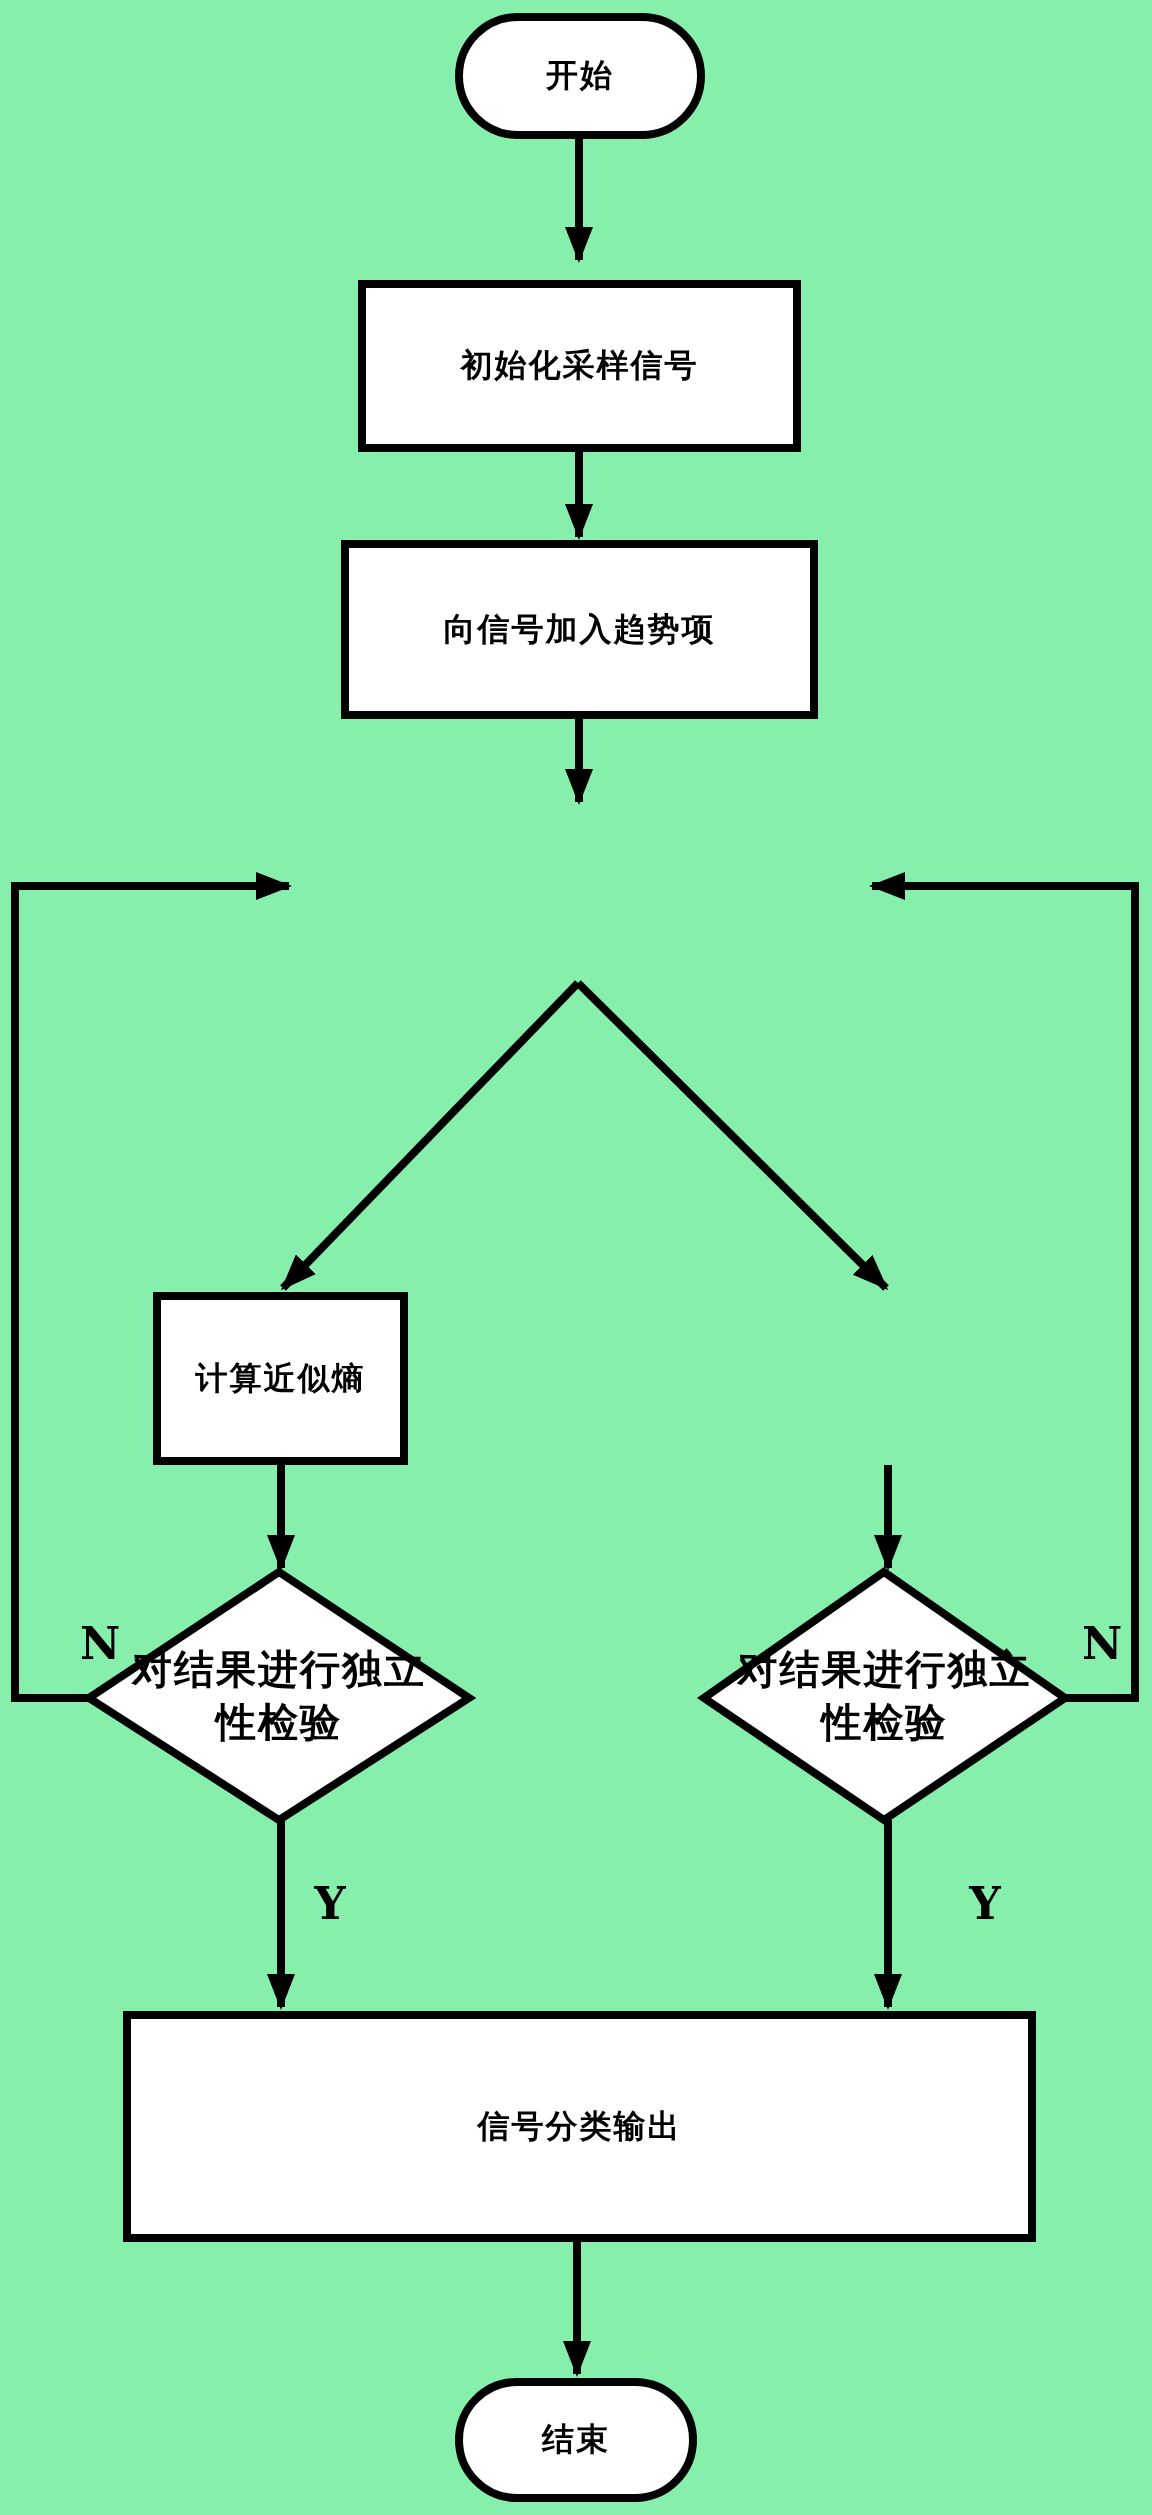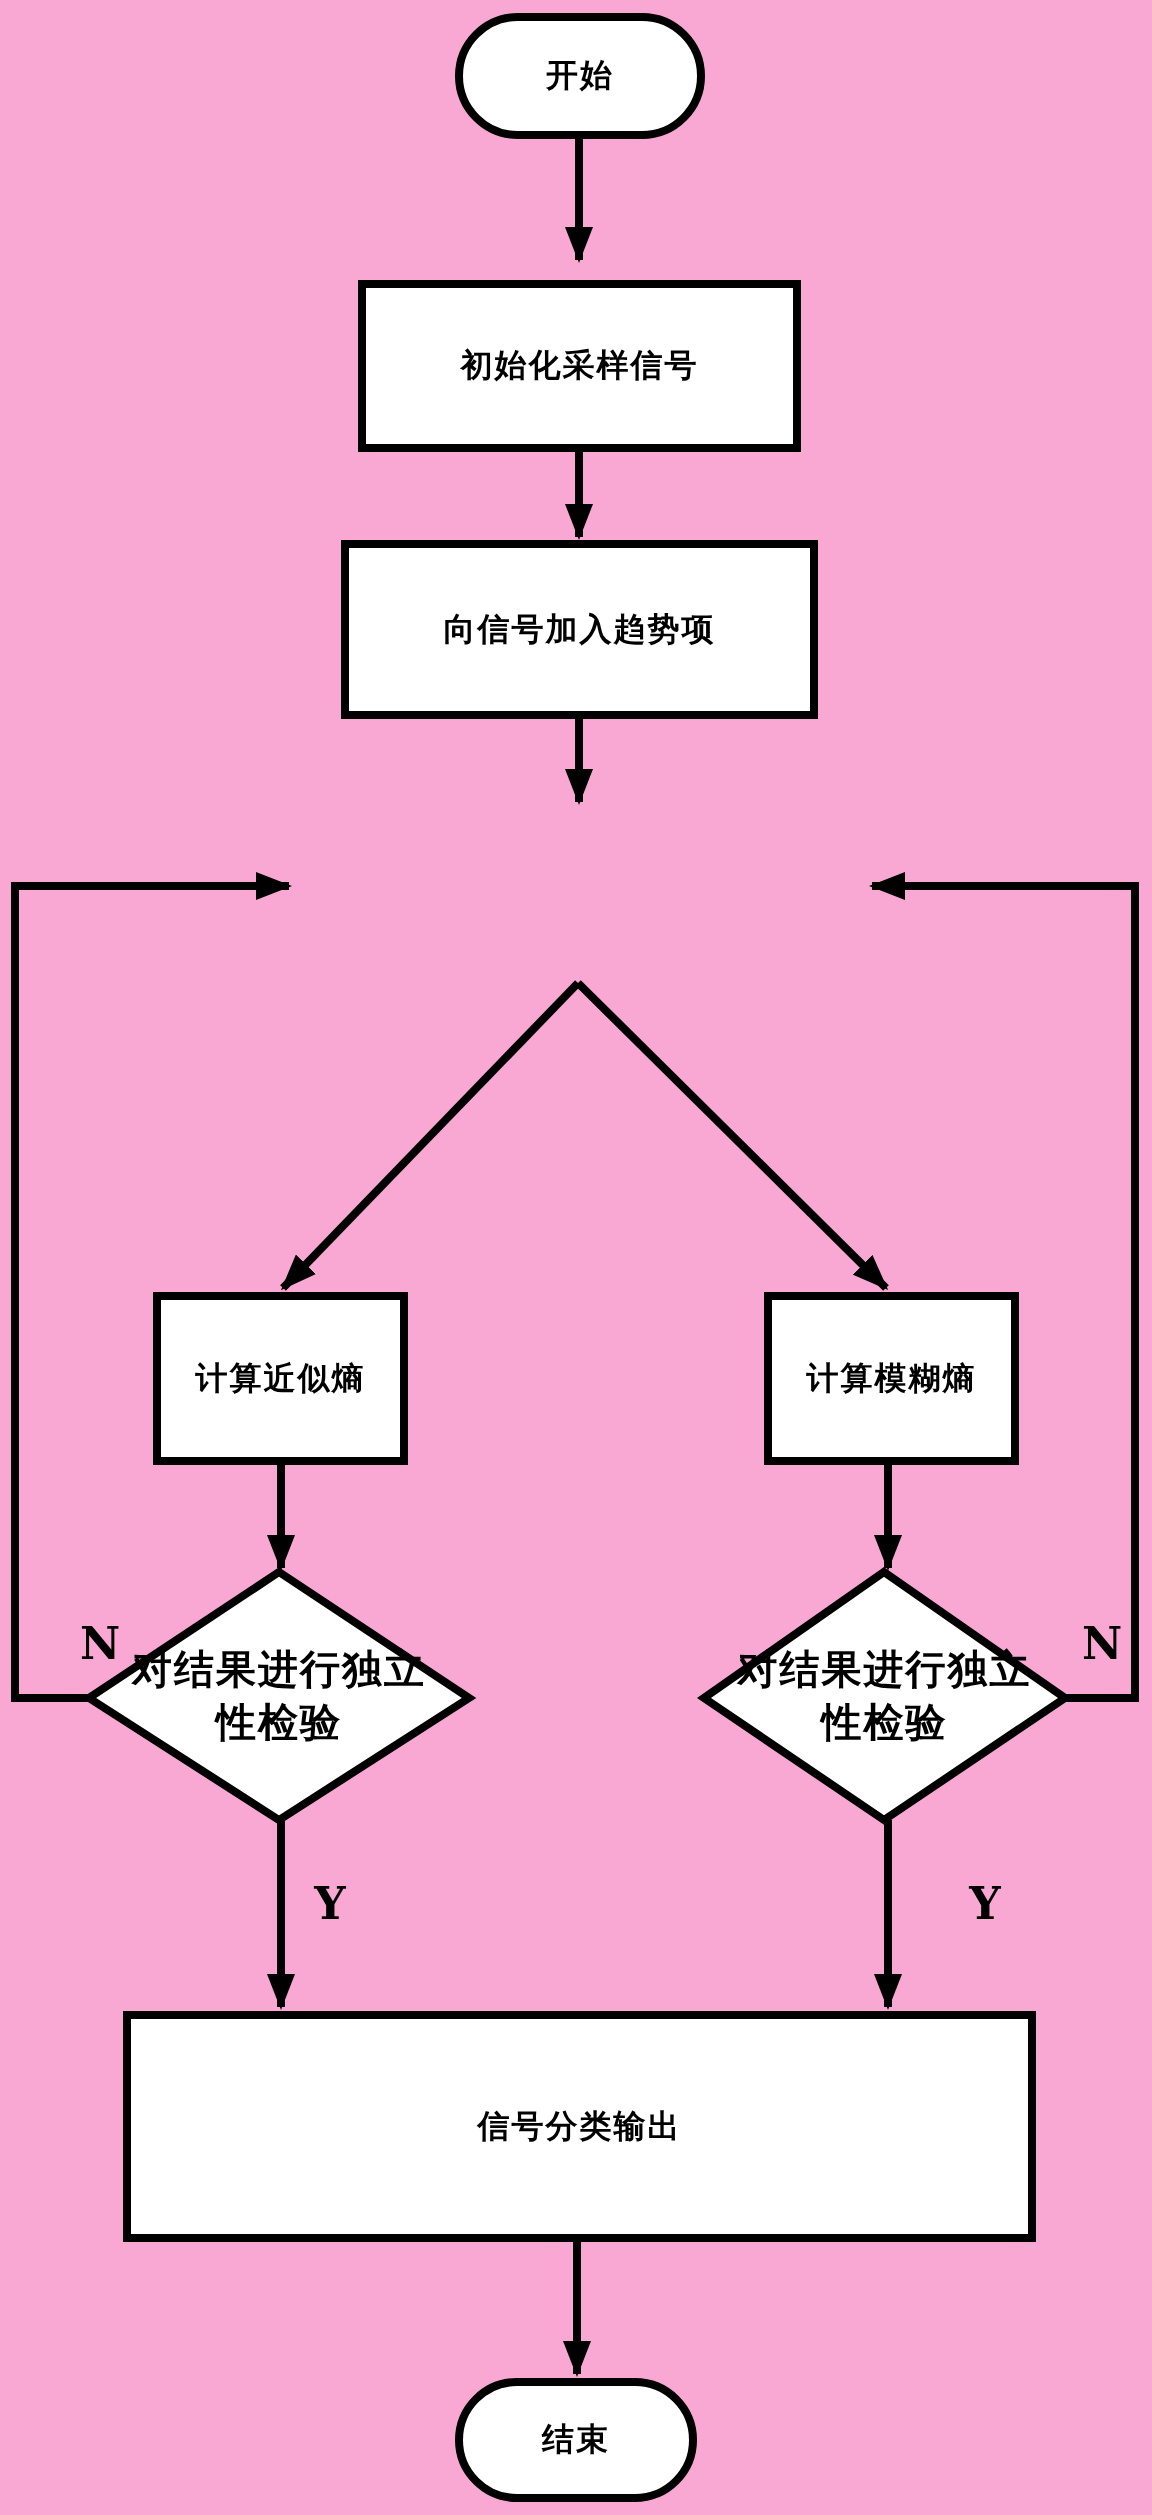--- a/index.html
+++ b/index.html
@@ -1,19 +1,19 @@
 <!DOCTYPE html>
 <html><head>
 <meta charset="utf-8">
 <style>
   html,body { margin:0; padding:0; background:#ffffff; }
   .canvas {
     position:relative;
     width:1152px; height:2515px;
-    background:#f9a8d4;
+    background:#86efac;
     font-family:"DejaVu Sans","Liberation Sans",sans-serif;
     color:#000;
     overflow:hidden;
     text-decoration:underline;
   }
   .layer { position:absolute; left:0; top:0; }
   .node {
     position:absolute;
     box-sizing:border-box;
     background:#ffffff;
@@ -104,23 +104,20 @@
 
   <div class="node process-trend">
     <span>向信号加入趋势项</span>
   </div>
 
 
   <div class="node process-apen">
     <span>计算近似熵</span>
   </div>
 
-  <div class="node process-fuzzy">
-    <span>计算模糊熵</span>
-  </div>
 
   <div class="dtext dtext-left">
     <span>对结果进行独立性检验</span>
   </div>
 
   <div class="dtext dtext-right">
     <span>对结果进行独立性检验</span>
   </div>
 
   <div class="node process-output">

